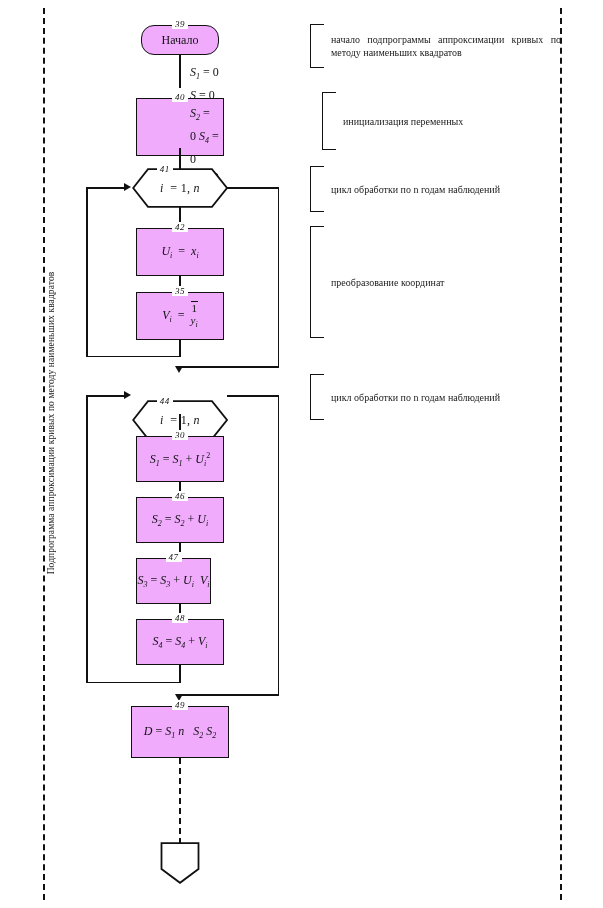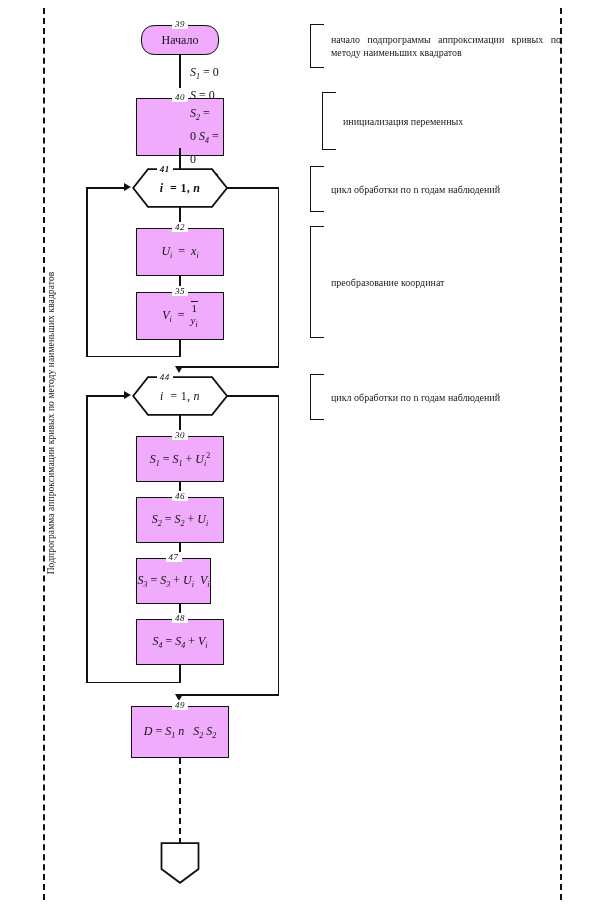--- a/index.html
+++ b/index.html
@@ -90,21 +90,21 @@
     <span class="num">40</span>
     <div class="f" style="line-height:18px;text-align:left;padding-left:8px;width:100%;">
       <div><i>S</i><span class="sub">1</span> = 0&nbsp; <i>S</i> = 0</div>
       <div><i>S</i><span class="sub">2</span> = 0&nbsp;<i>S</i><span class="sub">4</span> = 0</div>
       <div><i>S</i><span class="sub">3</span> = 0</div>
     </div>
   </div>
 
   <div class="ln vl" style="left:179px;top:148px;height:22px;"></div>
 
-  <div class="node hex" style="left:132px;top:168px;width:96px;height:40px;font-weight:bold;">
+  <div class="node hex" style="left:132px;top:168px;width:96px;height:40px;">
     <svg width="96" height="40" viewBox="0 0 96 40">
       <polygon points="16,1.2 80,1.2 95,20 80,38.8 16,38.8 1.2,20" fill="#fff" stroke="#111" stroke-width="1.8"></polygon>
     </svg>
     <span class="num" style="top:-4px;left:34%;">41</span>
     <div class="hexlabel">
       <span class="f eq"><i>i</i> &nbsp;= 1, <i>n</i></span>
     </div>
   </div>
 
   <div class="ln vl" style="left:179px;top:206px;height:22px;"></div>
@@ -130,21 +130,21 @@
   <div class="ln hl" style="left:86px;top:355.5px;width:95px;"></div>
   <div class="ln vl" style="left:86px;top:187px;height:170px;"></div>
   <div class="ln hl" style="left:86px;top:187px;width:38px;"></div>
   <div class="arrow-r" style="left:124px;top:183.3px;"></div>
 
   <div class="ln hl" style="left:227px;top:187px;width:52px;"></div>
   <div class="ln vl" style="left:277.5px;top:187px;height:180px;"></div>
   <div class="ln hl" style="left:180px;top:366px;width:99px;"></div>
   <div class="arrow-d" style="left:175px;top:366px;"></div>
 
-  <div class="node hex" style="left:132px;top:376px;width:96px;height:40px;">
+  <div class="node hex" style="left:132px;top:400px;width:96px;height:40px;">
     <svg width="96" height="40" viewBox="0 0 96 40">
       <polygon points="16,1.2 80,1.2 95,20 80,38.8 16,38.8 1.2,20" fill="#fff" stroke="#111" stroke-width="1.8"></polygon>
     </svg>
     <span class="num" style="top:-4px;left:34%;">44</span>
     <div class="hexlabel">
       <span class="f eq"><i>i</i> &nbsp;= 1, <i>n</i></span>
     </div>
   </div>
 
   <div class="ln vl" style="left:179px;top:414px;height:22px;"></div>

